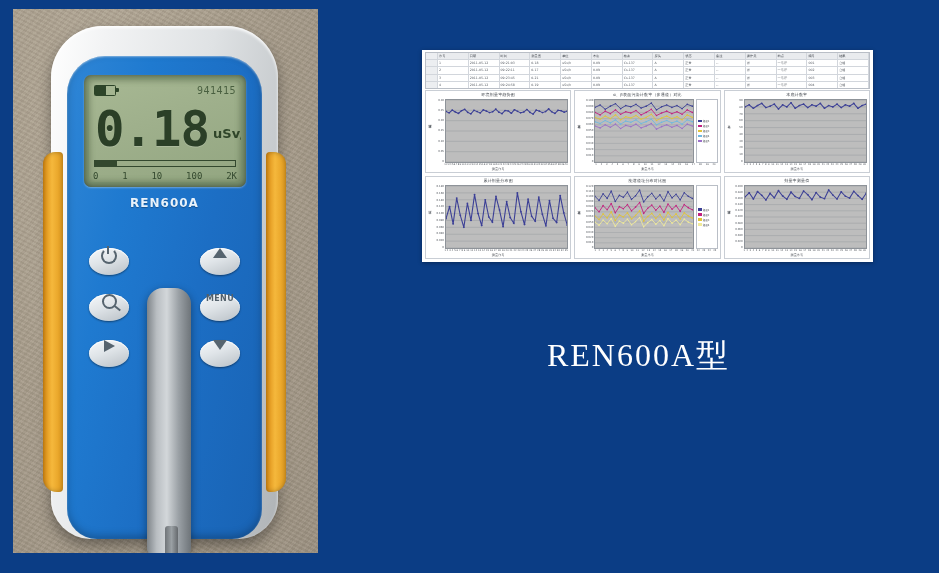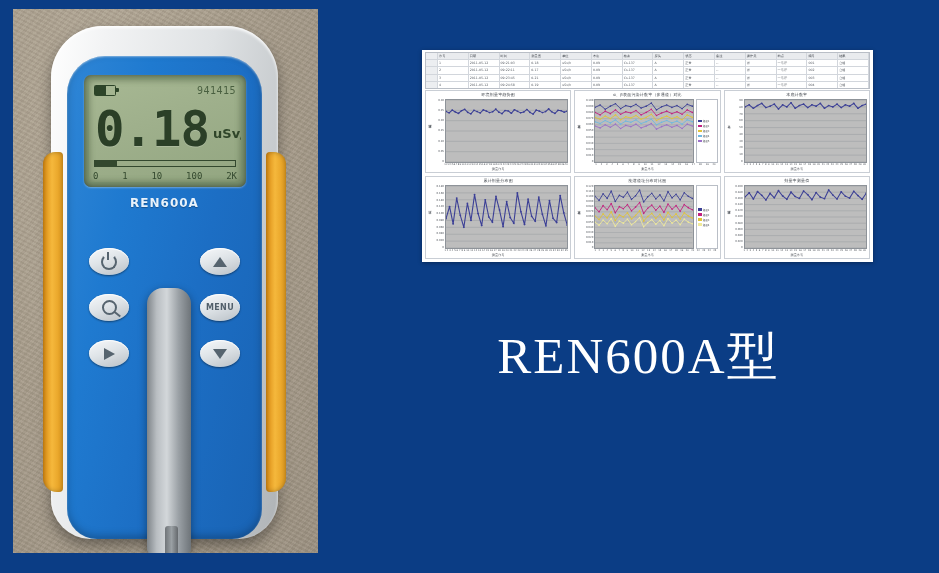--- a/index.html
+++ b/index.html
@@ -201,21 +201,21 @@
     top: 190px;
     height: 130px;
   }
   .key {
     position: absolute;
     width: 40px;
     height: 27px;
     border-radius: 50%;
     background: linear-gradient(160deg,#f7f9fb 0%, #dfe4e8 45%, #b9c0c6 100%);
     box-shadow: 0 1px 2px rgba(0,0,0,0.45), inset 0 1px 1px rgba(255,255,255,0.95);
-    display: flex; align-items: center; justify-content: center;
+    display: flex; align-items: flex-start; justify-content: center;
     color: #5c6a76;
   }
   .key.k-left  { left: 22px; }
   .key.k-right { right: 22px; }
   .row1 { top: 2px; }
   .row2 { top: 48px; }
   .row3 { top: 94px; }
   .key-label {
     font-family: "DejaVu Sans", sans-serif;
     font-size: 8px;
@@ -418,23 +418,24 @@
   .caption {
     position: absolute;
     left: 330px;
     right: 8px;
     top: 322px;
     color: #ffffff;
     text-align: center;
   }
   .cap-line1 {
     font-family: "Liberation Serif", serif;
-    font-size: 51px;
+    font-size: 32px;
     letter-spacing: 2px;
     margin-left: 16px;
+    margin-top: 12px;
   }
   .cap-line2 {
     font-family: "Liberation Serif", serif;
     font-size: 40px;
     letter-spacing: 3px;
     margin-top: 26px;
     white-space: nowrap;
   }
 </style>
 </head>

